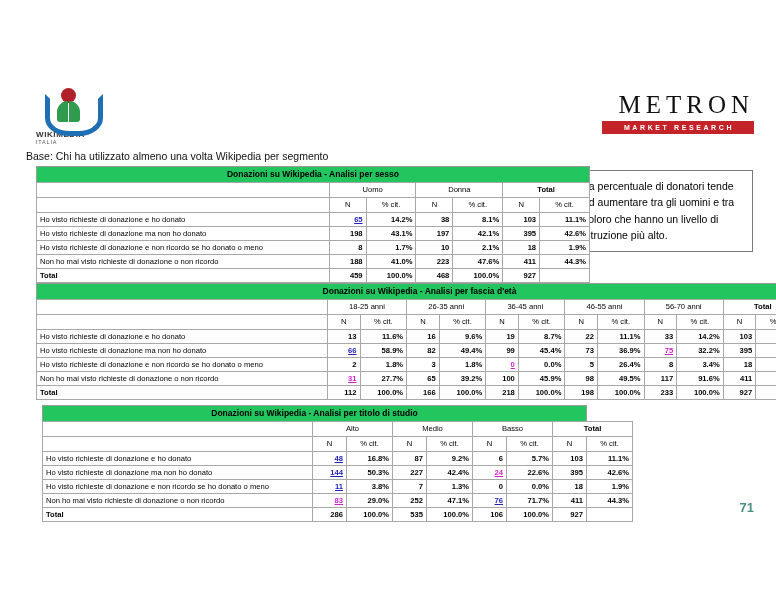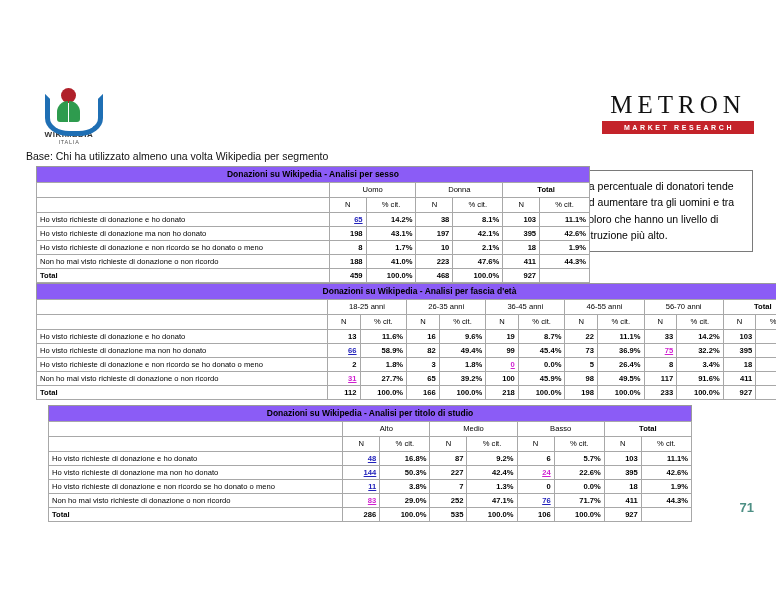--- a/index.html
+++ b/index.html
@@ -15,21 +15,20 @@
     color: #000000;
     overflow: hidden;
   }
 
   
   #wm-logo {
     position: absolute;
     left: 36px;
     top: 88px;
     width: 66px;
-    text-align: center;
   }
   #wm-logo .mark {
     width: 52px;
     height: 40px;
     margin: 0 auto;
     position: relative;
   }
   #wm-logo .wm-dot {
     position: absolute;
     left: 18px; top: 0px;
@@ -74,20 +73,21 @@
     width: 152px;
     text-align: center;
   }
   #metron-logo .mt-name {
     font-size: 25px;
     letter-spacing: 5px;
     font-weight: normal;
     color: #111111;
     font-family: "Liberation Serif", serif;
     line-height: 1.05;
+    text-align: right;
   }
   #metron-logo .mt-bar {
     margin-top: 3px;
     background: #c4232a;
     color: #ffffff;
     font-size: 7px;
     letter-spacing: 2.6px;
     font-weight: bold;
     padding: 3px 0 3px 2px;
   }
@@ -122,21 +122,21 @@
     right: 22px;
     top: 500px;
     font-size: 13px;
     font-weight: bold;
     color: #4d8f84;
   }
 
   
   .tblwrap { position: absolute; }
   .tbl-title {
-    background: #8b5cf6;
+    background: #22c55e;
     border: 1px solid #9a9a9a;
     border-bottom: none;
     text-align: center;
     font-size: 8.5px;
     font-weight: bold;
     padding: 2px 0 2.5px 0;
     color: #000000;
   }
   table.grid {
     border-collapse: collapse;
@@ -167,21 +167,21 @@
   }
   table.grid td.lab { text-align: left; }
   table.grid td.num { text-align: right; font-weight: bold; }
   table.grid tr.totalrow td { font-weight: bold; }
   .hl-blue   { color: #2222bb; text-decoration: underline; }
   .hl-pink   { color: #d01fd0; text-decoration: underline; text-align: right; }
 
   
   #t1 { left: 36px; top: 166px; width: 554px; }
   #t2 { left: 36px; top: 283px; width: 767px; }
-  #t3 { left: 48px; top: 405px; width: 644px; }
+  #t3 { left: 42px; top: 405px; width: 545px; }
 </style>
 </head>
 <body>
 
 <div id="wm-logo">
   <div class="mark">
     <div class="wm-dot"></div>
     <div class="wm-leafL"></div>
     <div class="wm-leafR"></div>
     <div class="wm-arc"></div>

